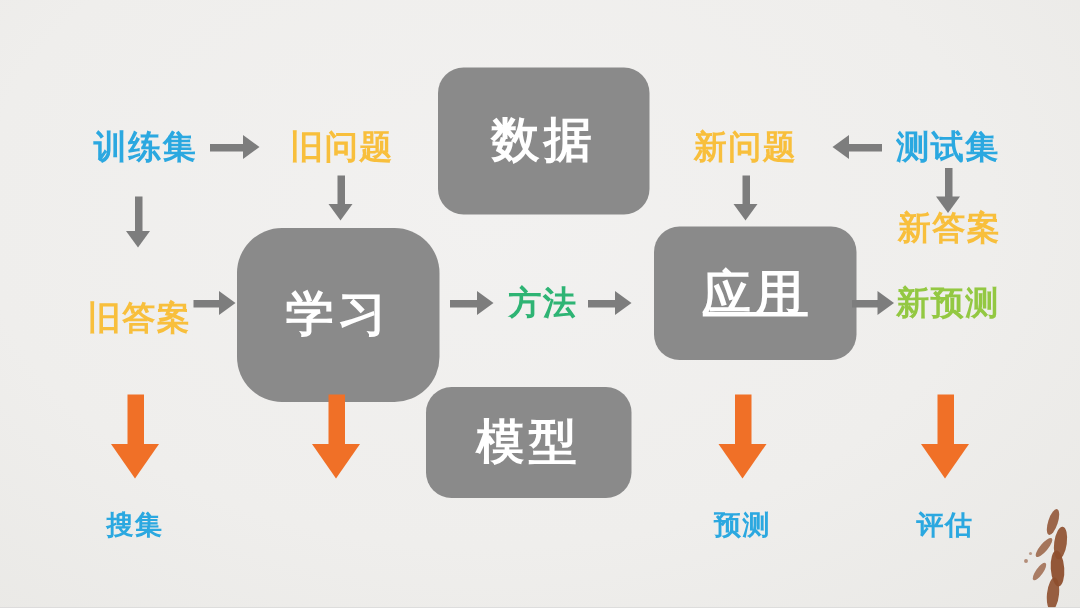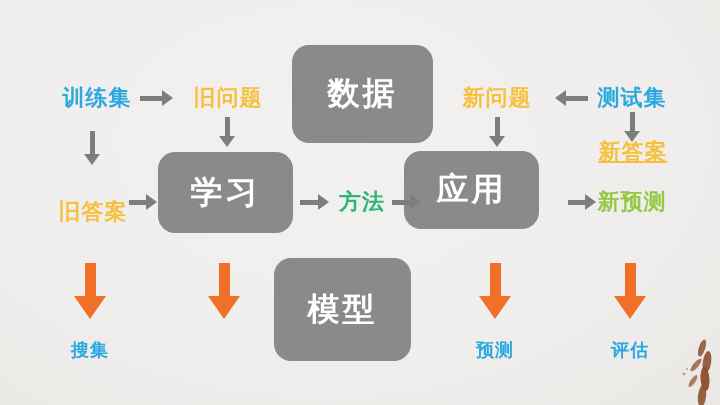--- a/index.html
+++ b/index.html
@@ -75,29 +75,29 @@
     border-left:16px solid transparent;border-right:16px solid transparent;
   }
   #brand-mark{position:absolute;left:672px;top:338px;width:46px;height:67px;}
 </style>
 </head>
 <body>
 
 <div id="stage" style="--blue: #2ba8e0; --yellow: #f8bf3c; --green: #2eb474; --lime: #93c842; --orange: #f07027; --box-gray: #8a8a8a; --arrow-gray: #7d7d7d;">
 
   <div class="pbox" style="left:292px;top:45px;width:141px;height:98px;">数据</div>
-  <div class="pbox" style="left:158px;top:152px;width:135px;height:81px;">学习</div>
-  <div class="pbox" style="left:404px;top:151px;width:135px;height:78px;">应用</div>
-  <div class="pbox" style="left:274px;top:258px;width:137px;height:103px;">模型</div>
+  <div class="pbox" style="left:158px;top:152px;width:135px;height:116px;border-radius:30px;">学习</div>
+  <div class="pbox" style="left:436px;top:151px;width:135px;height:89px;text-decoration:underline;">应用</div>
+  <div class="pbox" style="left:284px;top:258px;width:137px;height:74px;">模型</div>
 
   <div class="lbl c-yellow" style="left:228px;top:98px;">旧问题</div>
   <div class="lbl c-blue" style="left:97px;top:98px;">训练集</div>
   <div class="lbl c-blue" style="left:632px;top:98px;">测试集</div>
   <div class="lbl c-yellow" style="left:497px;top:98px;">新问题</div>
-  <div class="lbl c-yellow" style="left:633px;top:152px;text-decoration:underline;">新答案</div>
+  <div class="lbl c-yellow" style="left:633px;top:152px;">新答案</div>
 
   <div class="lbl c-yellow" style="left:93px;top:212px;">旧答案</div>
   <div class="lbl c-lime" style="left:632px;top:202px;">新预测</div>
   <div class="lbl c-green" style="left:362px;top:202px;">方法</div>
 
   <div class="lbl big c-blue" style="left:90px;top:350px;">搜集</div>
   <div class="lbl big c-blue" style="left:495px;top:350px;">预测</div>
   <div class="lbl big c-blue" style="left:630px;top:350px;">评估</div>
 
   <div class="arr right" style="left:140px;top:90px;width:33px;height:16px;"></div>

